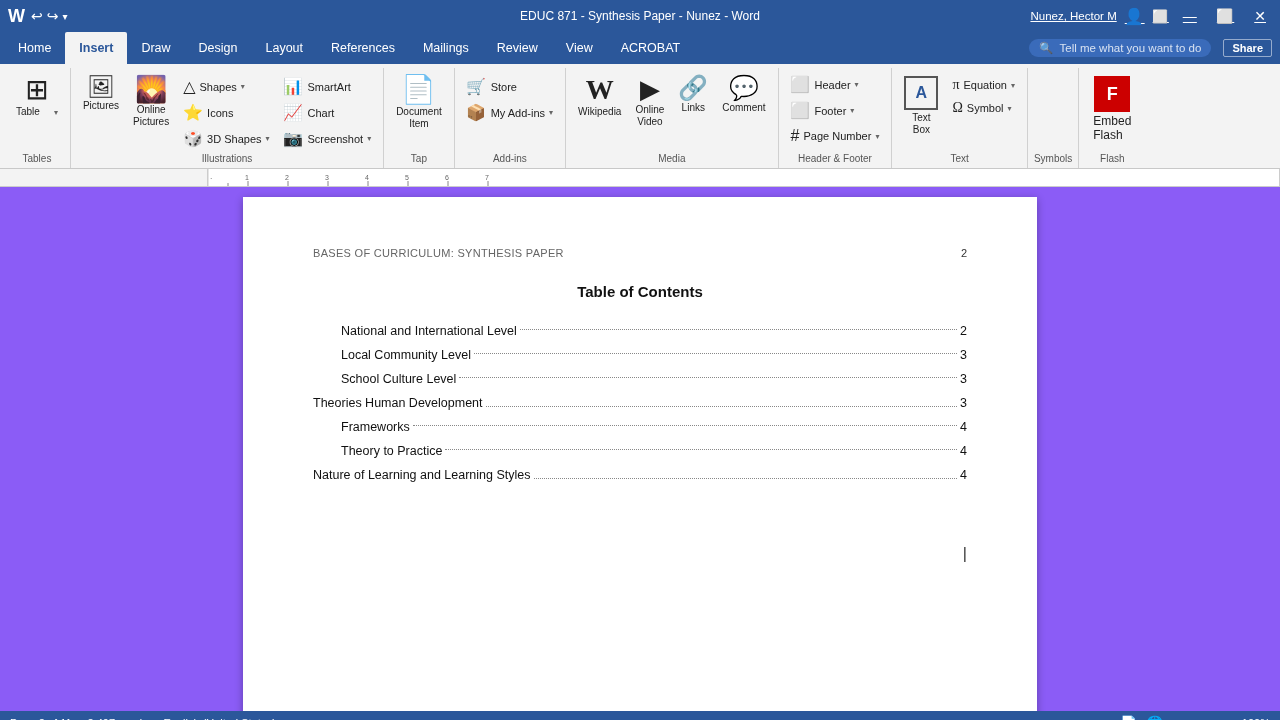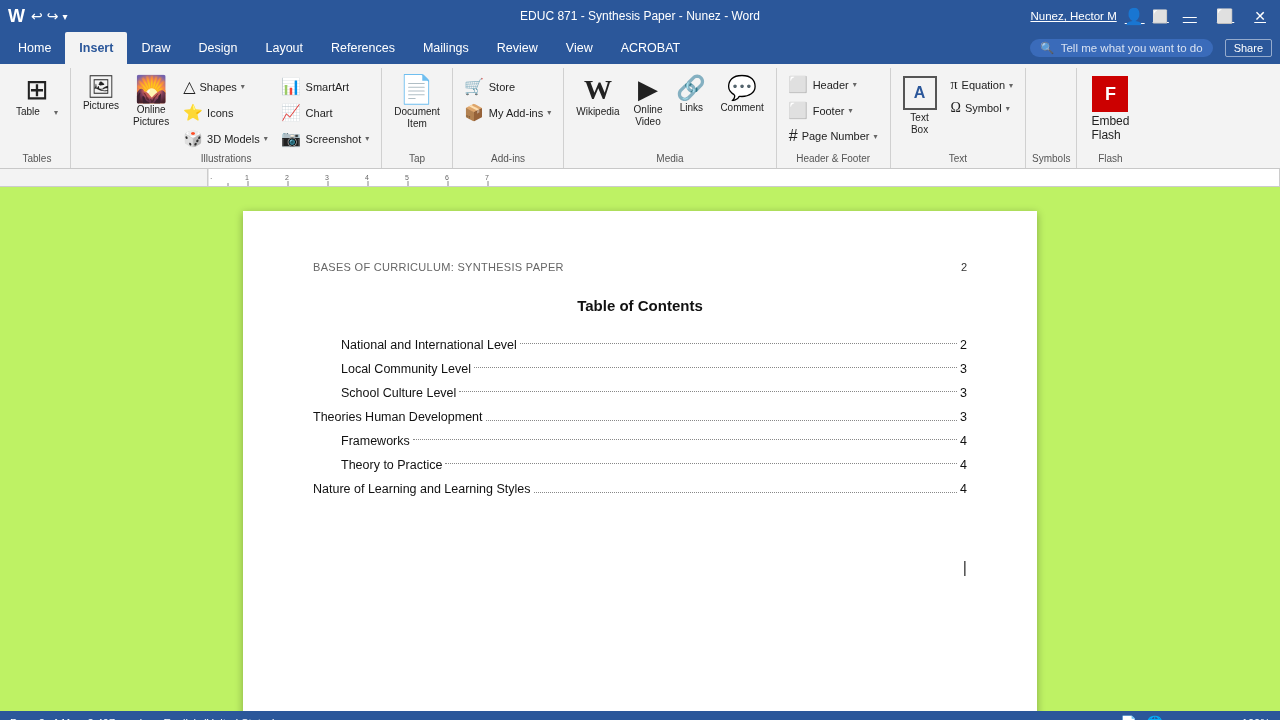--- a/index.html
+++ b/index.html
@@ -143,24 +143,24 @@
       right: 0;
       height: 100%;
       background: white;
       border-left: 1px solid #ccc;
       border-right: 1px solid #ccc;
     }
 
     
     .doc-area {
       display: flex;
-      background: #bef264;
+      background: #8b5cf6;
       height: calc(720px - 32px - 32px - 90px - 18px - 24px);
       overflow-y: auto;
-      padding: 24px;
+      padding: 10px;
       justify-content: center;
     }
 
     .doc-page {
       background: white;
       width: 794px;
       min-height: 600px;
       box-shadow: 0 2px 8px rgba(0,0,0,0.3);
       padding: 50px 70px 50px 70px;
       position: relative;
@@ -281,21 +281,21 @@
   <div class="tab-item">Layout</div>
   <div class="tab-item">References</div>
   <div class="tab-item">Mailings</div>
   <div class="tab-item">Review</div>
   <div class="tab-item">View</div>
   <div class="tab-item">ACROBAT</div>
   <div class="tab-search" style="margin-left:auto;">
     <span>🔍</span>
     <span>Tell me what you want to do</span>
   </div>
-  <span style="color:white;font-size:11px;margin-right:8px;cursor:pointer;padding:2px 8px;border:1px solid rgba(255,255,255,0.5);border-radius:2px;">Share</span>
+  <span style="color:white;font-size:11px;margin-right:8px;cursor:pointer;padding:2px 8px;border:1px solid rgba(255,255,255,0.5);border-radius:2px;font-weight:bold;">Share</span>
 </div>
 
 <div class="ribbon-content">
 
   <div class="ribbon-group">
     <div class="ribbon-group-buttons">
       <div class="ribbon-btn">
         <span class="btn-icon" style="font-size:28px;">⊞</span>
         <div style="display:flex;align-items:center;gap:14px;">
           <span class="btn-label">Table</span>
@@ -321,21 +321,21 @@
           <span class="btn-icon-sm">△</span>
           <span>Shapes</span>
           <span class="dropdown-arrow">▾</span>
         </div>
         <div class="ribbon-btn-small">
           <span class="btn-icon-sm">⭐</span>
           <span>Icons</span>
         </div>
         <div class="ribbon-btn-small">
           <span class="btn-icon-sm">🎲</span>
-          <span>3D Models</span>
+          <span>3D Shapes</span>
           <span class="dropdown-arrow">▾</span>
         </div>
       </div>
       <div class="ribbon-col">
         <div class="ribbon-btn-small">
           <span class="btn-icon-sm">📊</span>
           <span>SmartArt</span>
         </div>
         <div class="ribbon-btn-small">
           <span class="btn-icon-sm">📈</span>

